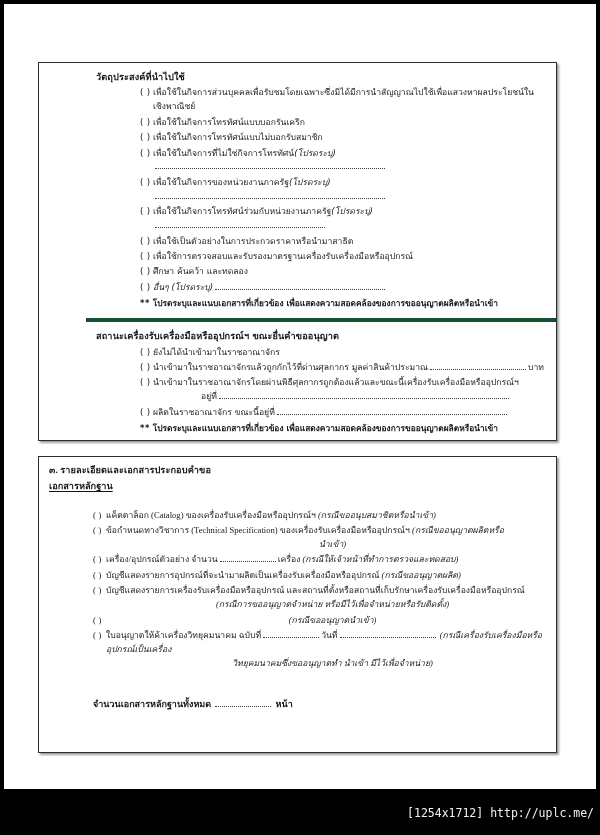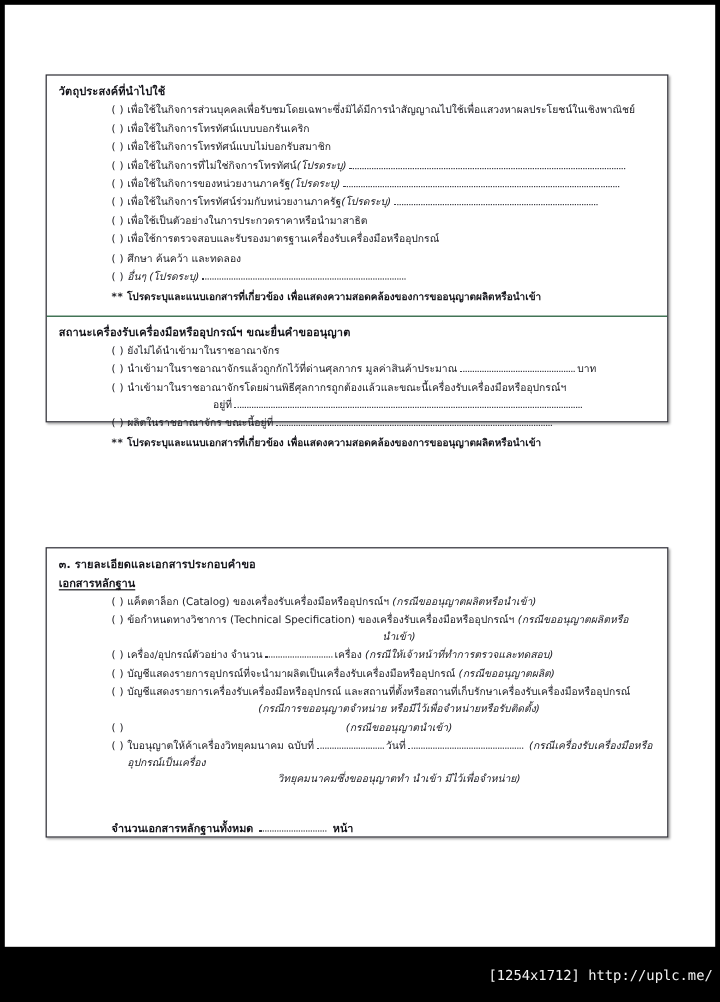--- a/index.html
+++ b/index.html
@@ -51,45 +51,45 @@
   
   .form-box {
     position: absolute;
     left: 34px;
     width: 519px;
     border: 1px solid #2b2b33;
     box-sizing: border-box;
     background: #ffffff;
     box-shadow: 1.5px 1.5px 2px rgba(0,0,0,0.38);
   }
-  #box-one { top: 58px; height: 290px; }
-  #box-two { top: 452px; height: 242px; }
+  #box-one { top: 58px; height: 379px; padding-left: 47px; }
+  #box-two { top: 452px; height: 297px; font-family: Liberation Serif, serif; }
 
   .section {
     padding: 7px 10px 8px 10px;
     box-sizing: border-box;
   }
   .section + .section {
-    border-top: 1px solid #14532d;
+    border-top: 4px solid #14532d;
   }
 
   .section-title {
     font-size: 9.2px;
     font-weight: bold;
     color: #14141a;
     line-height: 1.45;
     margin: 0 0 3px 0;
     letter-spacing: 0.1px;
   }
   .section-subtitle {
     font-size: 9.2px;
     font-weight: bold;
     color: #14141a;
     line-height: 1.45;
-    margin: 1px 0 2px 0;
+    margin: 1px 0 15px 0;
     text-decoration: underline;
     text-underline-offset: 2px;
   }
 
   
   .option-list {
     margin: 0;
     padding: 0 0 0 44px;
     list-style: none;
   }
@@ -254,21 +254,21 @@
   </div>
 
   <div class="form-box" id="box-two">
     <div class="section">
       <div class="section-title">๓. รายละเอียดและเอกสารประกอบคำขอ</div>
       <div class="section-subtitle">เอกสารหลักฐาน</div>
 
       <ul class="option-list">
         <li class="option-row">
           <span class="checkbox-mark">( )</span>
-          <span class="option-text"><span>แค็ตตาล็อก (Catalog) ของเครื่องรับเครื่องมือหรืออุปกรณ์ฯ</span> <span class="opt-em">(กรณีขออนุญาตผลิตหรือนำเข้า)</span></span>
+          <span class="option-text"><span>แค็ตตาล็อก (Catalog) ของเครื่องรับเครื่องมือหรืออุปกรณ์ฯ</span> <span class="opt-em">(กรณีขออนุบสมาชิตหรือนำเข้า)</span></span>
         </li>
         <li class="option-row">
           <span class="checkbox-mark">( )</span>
           <span class="option-text"><span>ข้อกำหนดทางวิชาการ (Technical Specification) ของเครื่องรับเครื่องมือหรืออุปกรณ์ฯ</span> <span class="opt-em">(กรณีขออนุญาตผลิตหรือ</span><span class="continuation opt-em">นำเข้า)</span></span>
         </li>
         <li class="option-row">
           <span class="checkbox-mark">( )</span>
           <span class="option-text"><span>เครื่อง/อุปกรณ์ตัวอย่าง จำนวน</span><span class="dots w-sm"></span><span>เครื่อง</span> <span class="opt-em">(กรณีให้เจ้าหน้าที่ทำการตรวจและทดสอบ)</span></span>
         </li>
         <li class="option-row">

